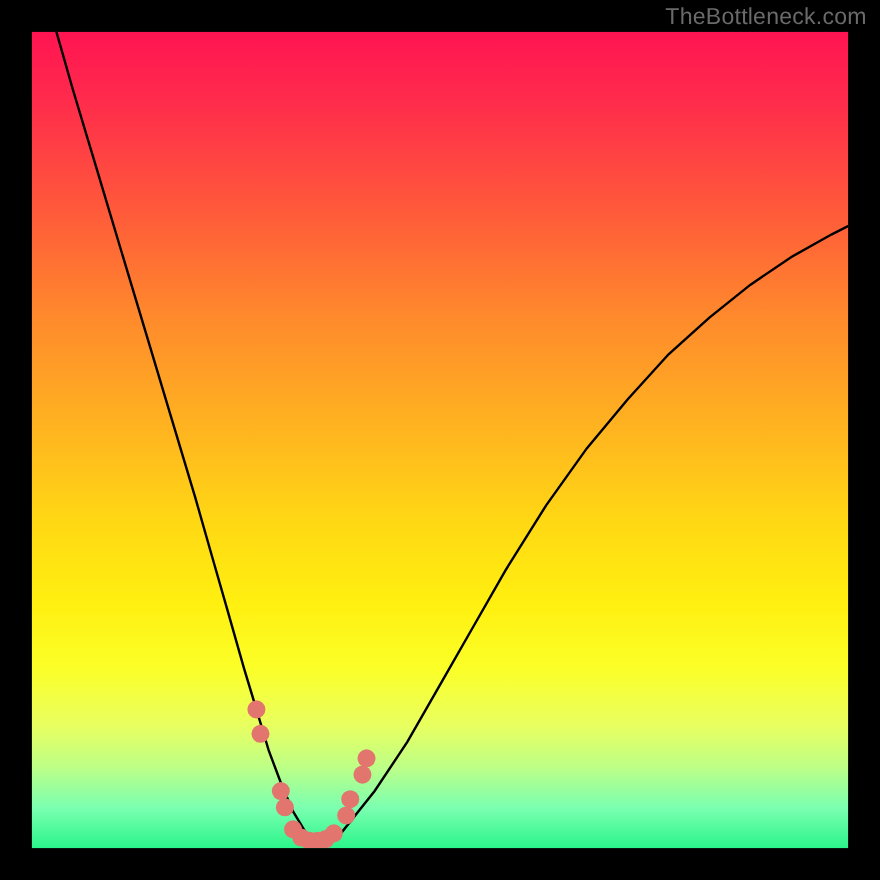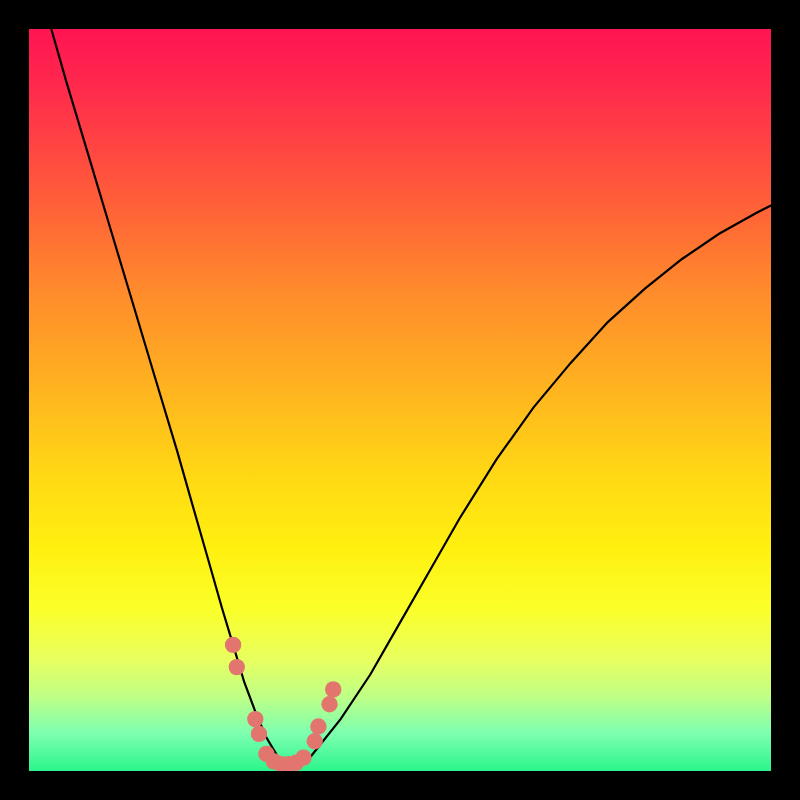--- a/index.html
+++ b/index.html
@@ -73,13 +73,14 @@
           <circle cx="259.7" cy="735.3" r="8.2" fill="#e2766f" stroke="#e2766f" stroke-width="0"></circle>
           <circle cx="267.1" cy="733.8" r="8.2" fill="#e2766f" stroke="#e2766f" stroke-width="0"></circle>
           <circle cx="274.5" cy="728.6" r="8.2" fill="#e2766f" stroke="#e2766f" stroke-width="0"></circle>
           <circle cx="285.7" cy="712.3" r="8.2" fill="#e2766f" stroke="#e2766f" stroke-width="0"></circle>
           <circle cx="289.4" cy="697.5" r="8.2" fill="#e2766f" stroke="#e2766f" stroke-width="0"></circle>
           <circle cx="300.5" cy="675.2" r="8.2" fill="#e2766f" stroke="#e2766f" stroke-width="0"></circle>
           <circle cx="304.2" cy="660.4" r="8.2" fill="#e2766f" stroke="#e2766f" stroke-width="0"></circle>
         </g>
     </svg>
   </div>
+  <div class="watermark">TheBottleneck.com</div>
 </div>
 
 </body></html>

